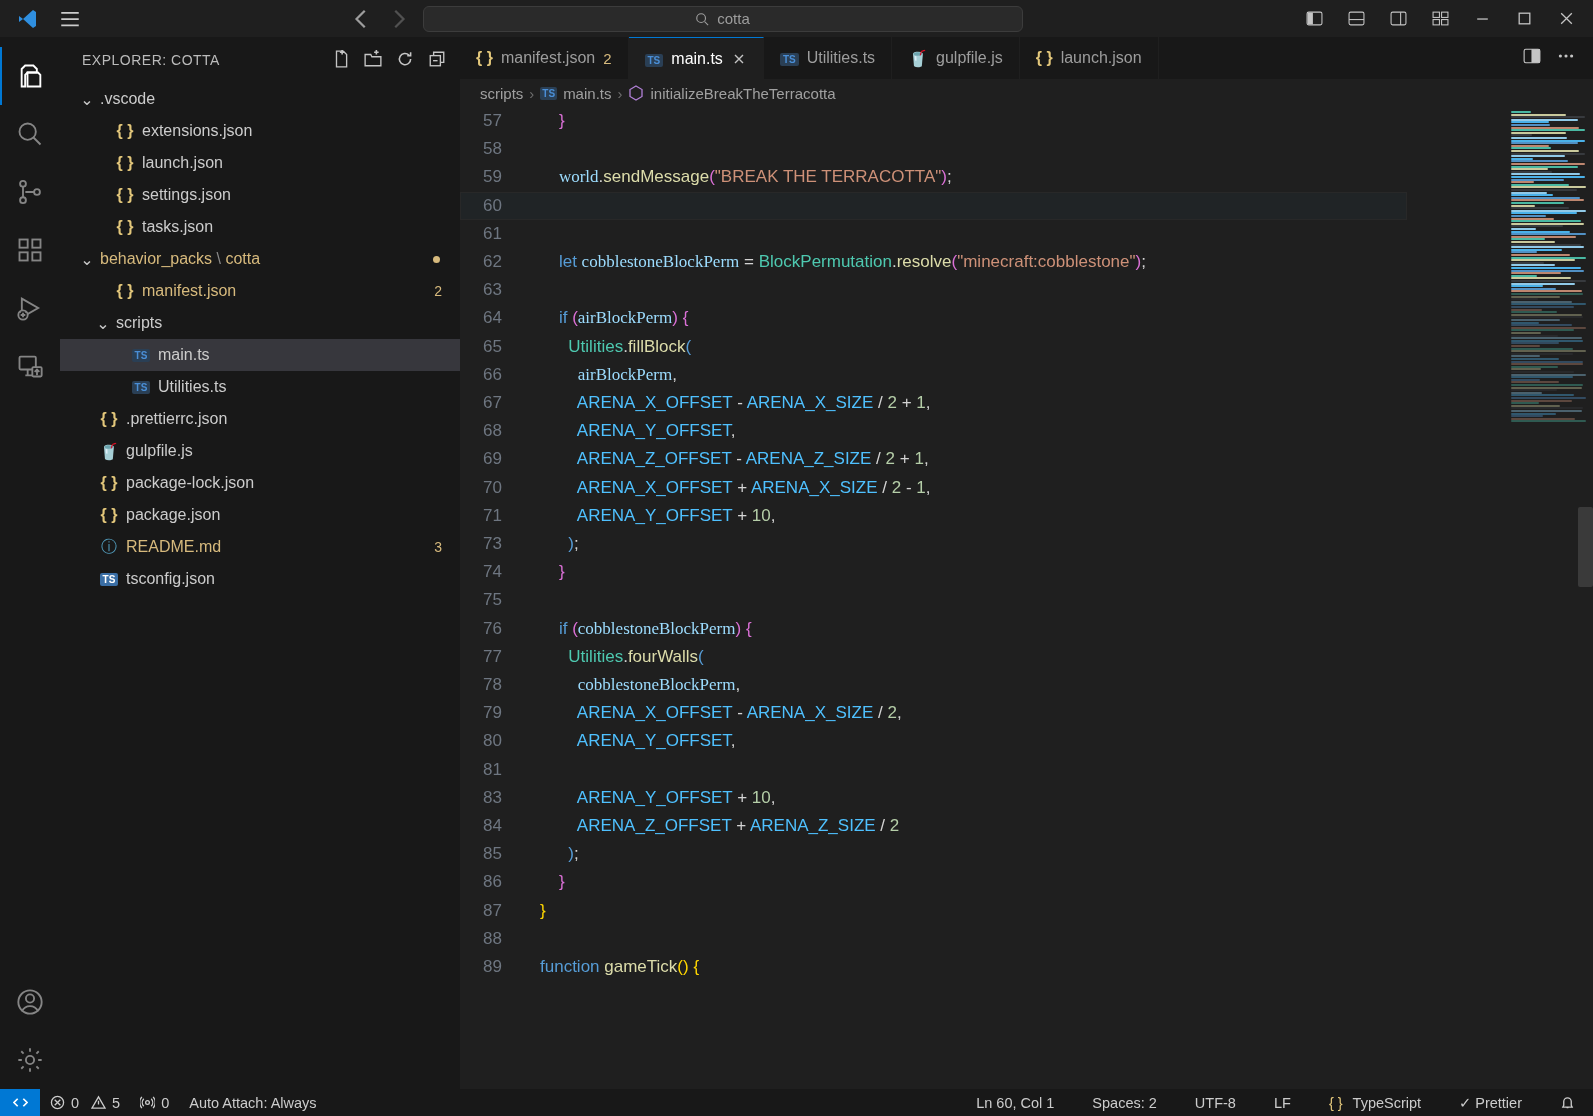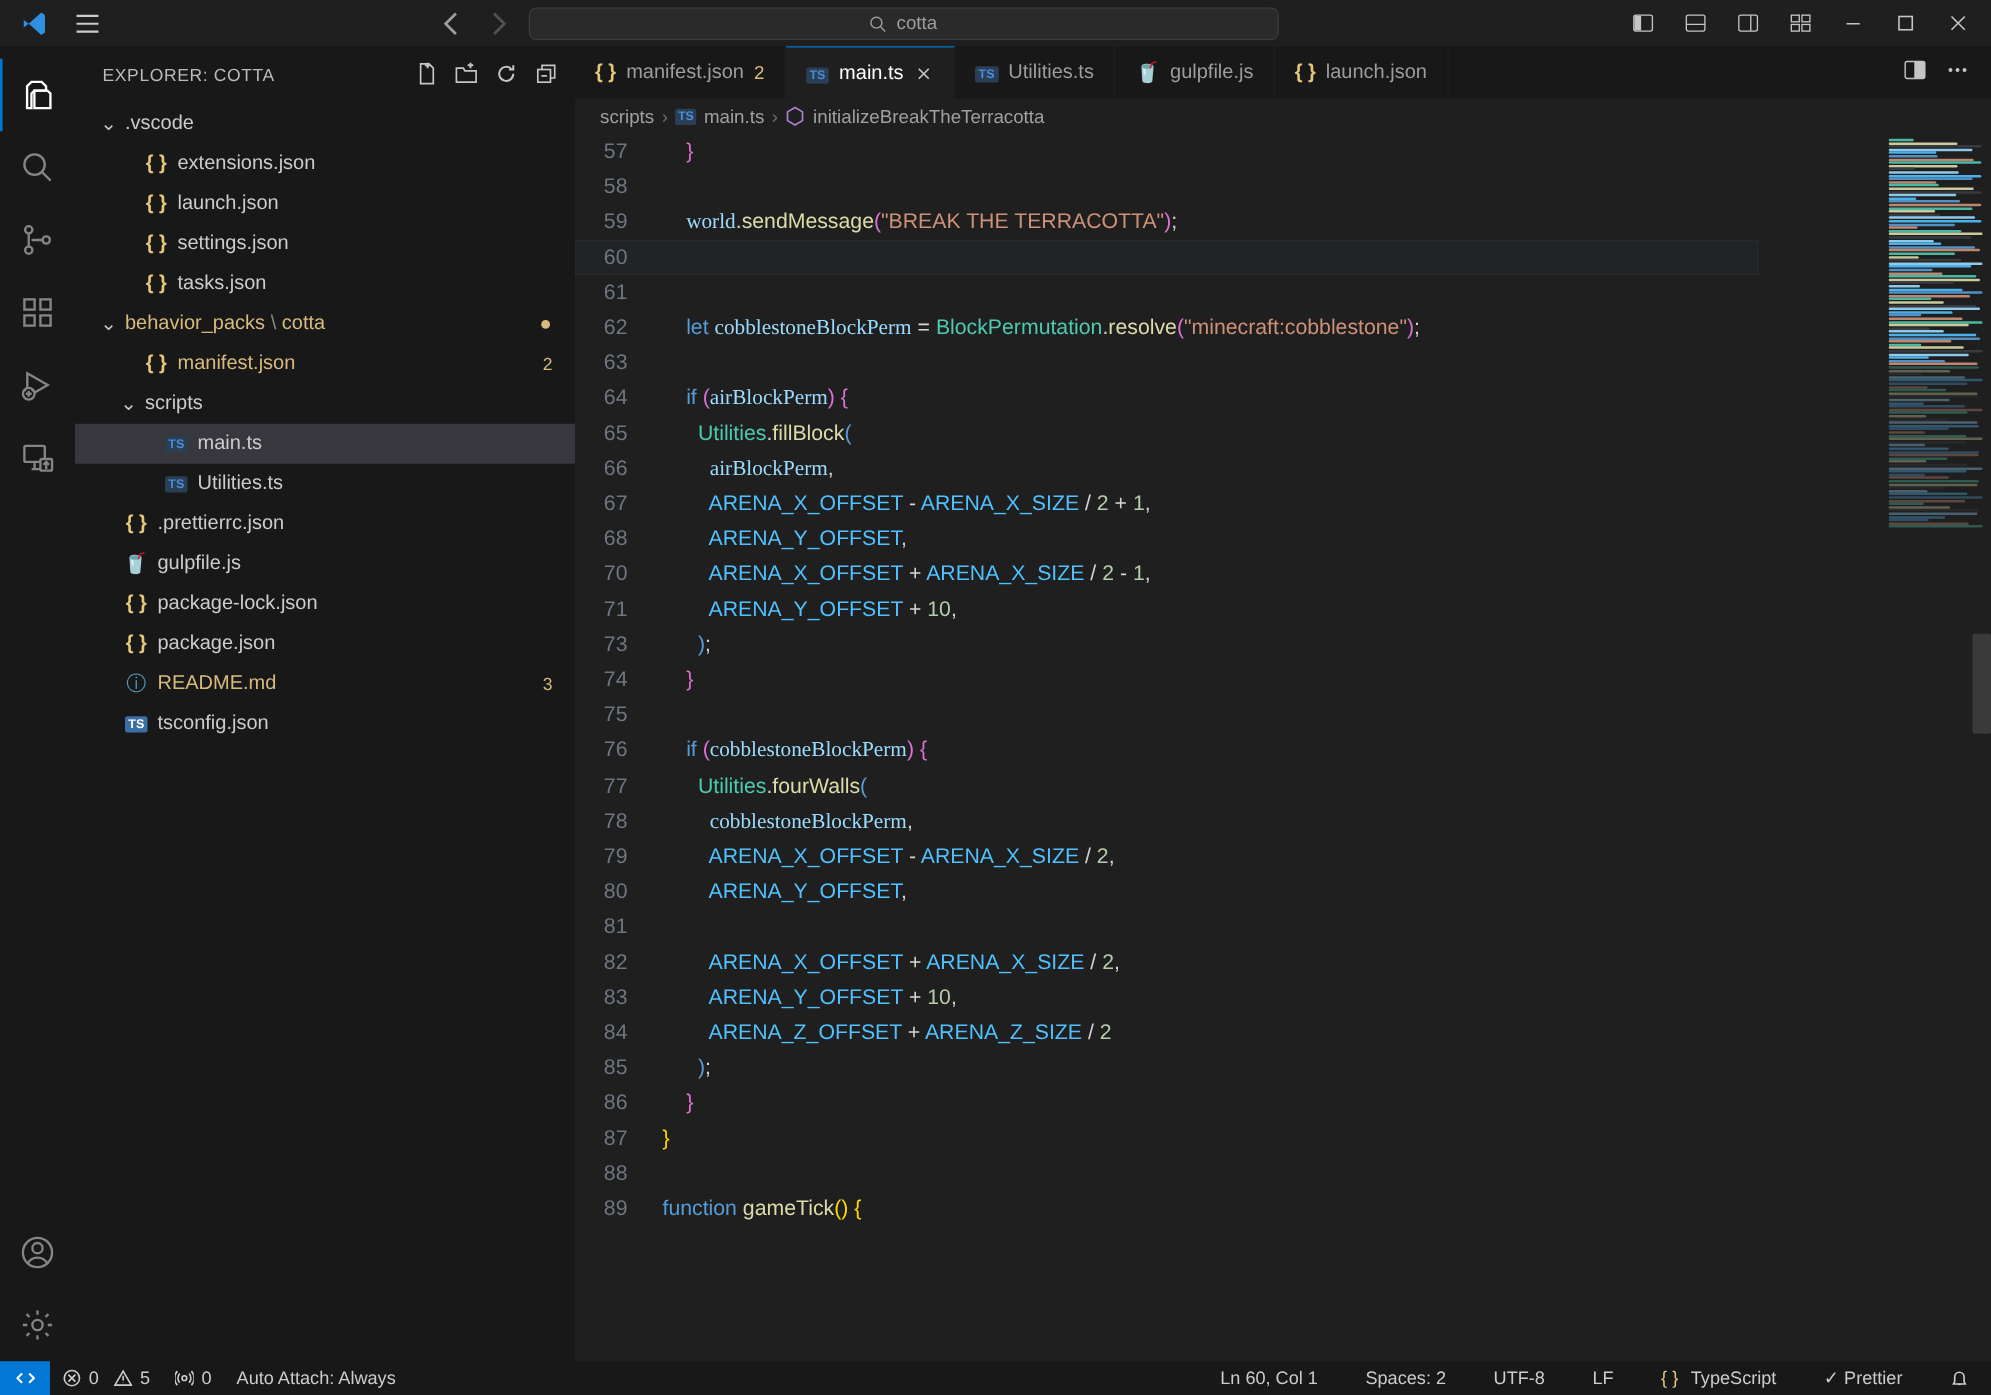--- a/index.html
+++ b/index.html
@@ -53,21 +53,21 @@
 .tabs .spacer { flex:1; }
 .tabs .eactions { display:flex; align-items:center; gap:16px; padding:0 18px; color:#c5c5c5;}
 .tabs .eactions svg { width:18px; height:18px;}
 .breadcrumbs { height:28px; background:#1f1f1f; display:flex; align-items:center; gap:6px; padding-left:20px; color:#a0a0a0; font-size:15px;}
 .breadcrumbs .chv { color:#6e6e6e;}
 .breadcrumbs svg { width:16px; height:16px; }
 
 
 .code-wrap { flex:1; position:relative; display:flex; min-height:0;}
 .code { flex:1; padding-right:98px; overflow:hidden; font-family: "Cascadia Code", Consolas, monospace; font-size:17px; line-height:28.2px;}
-.code-line { display:flex; }
+.code-line { display:flex;gap:10px; }
 .gut { width:70px; text-align:right; padding-right:28px; color:#6e7681; user-select:none;}
 .txt { white-space:pre; color:#d4d4d4;}
 .currentline { background:#202426; box-shadow: inset 0 0 0 1px #282828;}
 .minimap { width:88px; background:#1f1f1f; position:relative;}
 .minimap .mini-block{ position:absolute; left:6px; right:6px; height:2px; border-radius:1px;}
 .mini-scroll-region{position:absolute; right:0; top:0; width:14px; height:100%; background:#1f1f1f;}
 .mini-thumb{position:absolute; right:0; top:400px; width:15px; height:80px; background:#3a3a3a; border-radius:2px;}
 
 
 .k{color:#569cd6;} .v{color:#9cdcfe;font-family:Liberation Serif, serif;} .c{color:#4ec9b0;} .f{color:#dcdcaa;} .s{color:#ce9178;} .n{color:#b5cea8;} .o{color:#d4d4d4;} .cst{color:#4fc1ff;text-align:center;} .br0{color:#ffd700;} .br1{color:#da70d6;} .br2{color:#569cd6;}
@@ -458,20 +458,24 @@
           </div>
           <div class="code-line">
             <span class="gut">67</span>
             <span class="txt">        <span class="cst">ARENA_X_OFFSET</span> <span class="o">-</span> <span class="cst">ARENA_X_SIZE</span> <span class="o">/</span> <span class="n">2</span> <span class="o">+</span> <span class="n">1</span><span class="o">,</span></span>
           </div>
           <div class="code-line">
             <span class="gut">68</span>
             <span class="txt">        <span class="cst">ARENA_Y_OFFSET</span><span class="o">,</span></span>
           </div>
           <div class="code-line">
+            <span class="gut">69</span>
+            <span class="txt">        <span class="cst">ARENA_Z_OFFSET</span> <span class="o">-</span> <span class="cst">ARENA_Z_SIZE</span> <span class="o">/</span> <span class="n">2</span> <span class="o">+</span> <span class="n">1</span><span class="o">,</span></span>
+          </div>
+          <div class="code-line">
             <span class="gut">70</span>
             <span class="txt">        <span class="cst">ARENA_X_OFFSET</span> <span class="o">+</span> <span class="cst">ARENA_X_SIZE</span> <span class="o">/</span> <span class="n">2</span> <span class="o">-</span> <span class="n">1</span><span class="o">,</span></span>
           </div>
           <div class="code-line">
             <span class="gut">71</span>
             <span class="txt">        <span class="cst">ARENA_Y_OFFSET</span> <span class="o">+</span> <span class="n">10</span><span class="o">,</span></span>
           </div>
           <div class="code-line">
             <span class="gut">73</span>
             <span class="txt">      <span class="br2">)</span><span class="o">;</span></span>
@@ -499,24 +503,20 @@
           <div class="code-line">
             <span class="gut">79</span>
             <span class="txt">        <span class="cst">ARENA_X_OFFSET</span> <span class="o">-</span> <span class="cst">ARENA_X_SIZE</span> <span class="o">/</span> <span class="n">2</span><span class="o">,</span></span>
           </div>
           <div class="code-line">
             <span class="gut">80</span>
             <span class="txt">        <span class="cst">ARENA_Y_OFFSET</span><span class="o">,</span></span>
           </div>
           <div class="code-line">
             <span class="gut">81</span>
-          </div>
-          <div class="code-line">
-            <span class="gut">82</span>
-            <span class="txt">        <span class="cst">ARENA_X_OFFSET</span> <span class="o">+</span> <span class="cst">ARENA_X_SIZE</span> <span class="o">/</span> <span class="n">2</span><span class="o">,</span></span>
           </div>
           <div class="code-line">
             <span class="gut">83</span>
             <span class="txt">        <span class="cst">ARENA_Y_OFFSET</span> <span class="o">+</span> <span class="n">10</span><span class="o">,</span></span>
           </div>
           <div class="code-line">
             <span class="gut">84</span>
             <span class="txt">        <span class="cst">ARENA_Z_OFFSET</span> <span class="o">+</span> <span class="cst">ARENA_Z_SIZE</span> <span class="o">/</span> <span class="n">2</span></span>
           </div>
           <div class="code-line">

